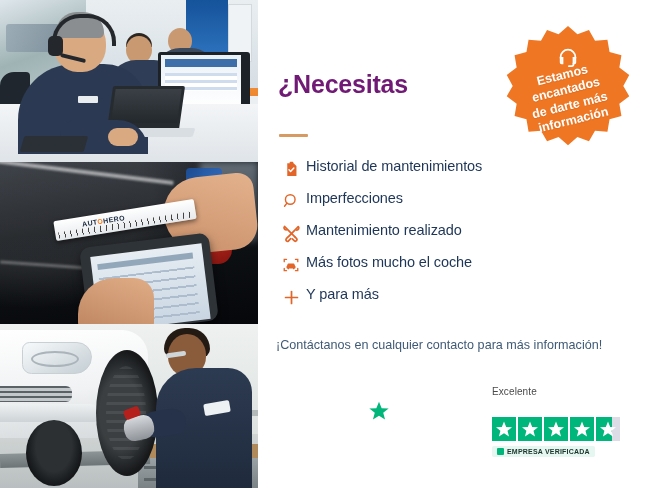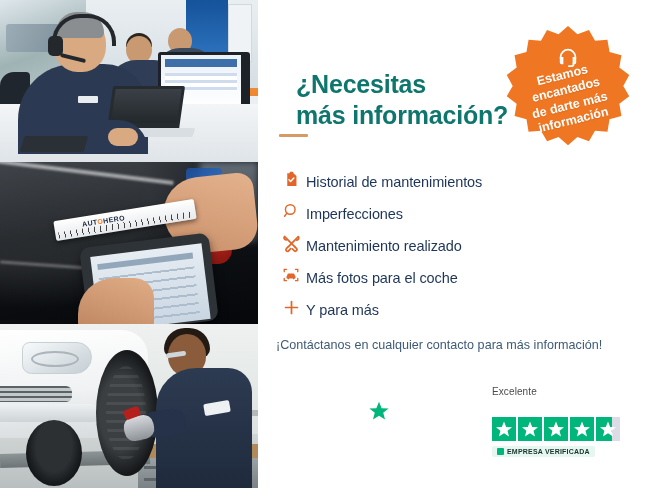--- a/index.html
+++ b/index.html
@@ -364,27 +364,27 @@
     position: absolute;
     left: 258px;
     top: 0;
     width: 392px;
     height: 488px;
     background: #ffffff;
   }
 
   .headline {
     position: absolute;
-    left: 38px;
+    left: 20px;
     top: 52px;
     width: 250px;
     font-size: 25px;
     line-height: 1.24;
     font-weight: bold;
-    color: #0f766e;
+    color: #701a75;
     letter-spacing: -0.2px;
   }
   .divider {
     position: absolute;
     left: 21px;
     top: 134px;
     width: 29px;
     height: 3px;
     background: #d79a62;
     border-radius: 1px;
@@ -435,21 +435,21 @@
 
   
   .features {
     position: absolute;
     left: 18px;
     top: 158px;
     width: 340px;
   }
   .feature {
     display: flex;
-    align-items: flex-end;
+    align-items: flex-start;
     height: 32px;
   }
   .feature-icon {
     width: 30px;
     min-width: 30px;
     height: 22px;
     display: flex;
     align-items: center;
     justify-content: center;
     color: #e2662a;
@@ -630,21 +630,20 @@
       <div class="mech-glove"></div>
       <div class="tool"></div>
     </div>
 
   </div>
 
   <div class="content">
 
     <h1 class="headline">
       <span>¿Necesitas</span><br>
-      <span>más información?</span>
     </h1>
 
     <div class="divider"></div>
 
     <div class="badge">
       <div class="badge-shape"></div>
       <div class="badge-icon">
         <svg viewBox="0 0 24 24" width="22" height="22" fill="none" stroke="#ffffff" stroke-width="1.9" stroke-linecap="round">
           <path d="M4 13v-1a8 8 0 0 1 16 0v1"></path>
           <path d="M4 13h2v6H5a1 1 0 0 1-1-1v-5z"></path>
@@ -703,21 +702,21 @@
             <path d="M3 7.5V4.5h3"></path>
               <path d="M21 7.5V4.5h-3"></path>
             <path d="M3 16.5v3h3"></path>
               <path d="M21 16.5v3h-3"></path>
             <path d="M6.2 14.2l1.2-3.3a1.3 1.3 0 0 1 1.2-.9h6.8a1.3 1.3 0 0 1 1.2.9l1.2 3.3" fill="#e2662a" stroke="none"></path>
             <rect x="6" y="13.4" width="12" height="3.2" rx="1" fill="#e2662a" stroke="none"></rect>
             <circle cx="8.4" cy="16.8" r="1.1" fill="#e2662a" stroke="none"></circle>
             <circle cx="15.6" cy="16.8" r="1.1" fill="#e2662a" stroke="none"></circle>
           </svg>
         </span>
-        <span class="feature-label">Más fotos para el coche</span>
+        <span class="feature-label">Más fotos mucho el coche</span>
       </div>
 
       <div class="feature">
         <span class="feature-icon">
           <svg viewBox="0 0 24 24" width="19" height="19" fill="none" stroke="#e2662a" stroke-width="2.2" stroke-linecap="round">
             <path d="M12 4.5v15"></path>
               <path d="M4.5 12h15"></path>
           </svg>
         </span>
         <span class="feature-label">Y para más</span>

